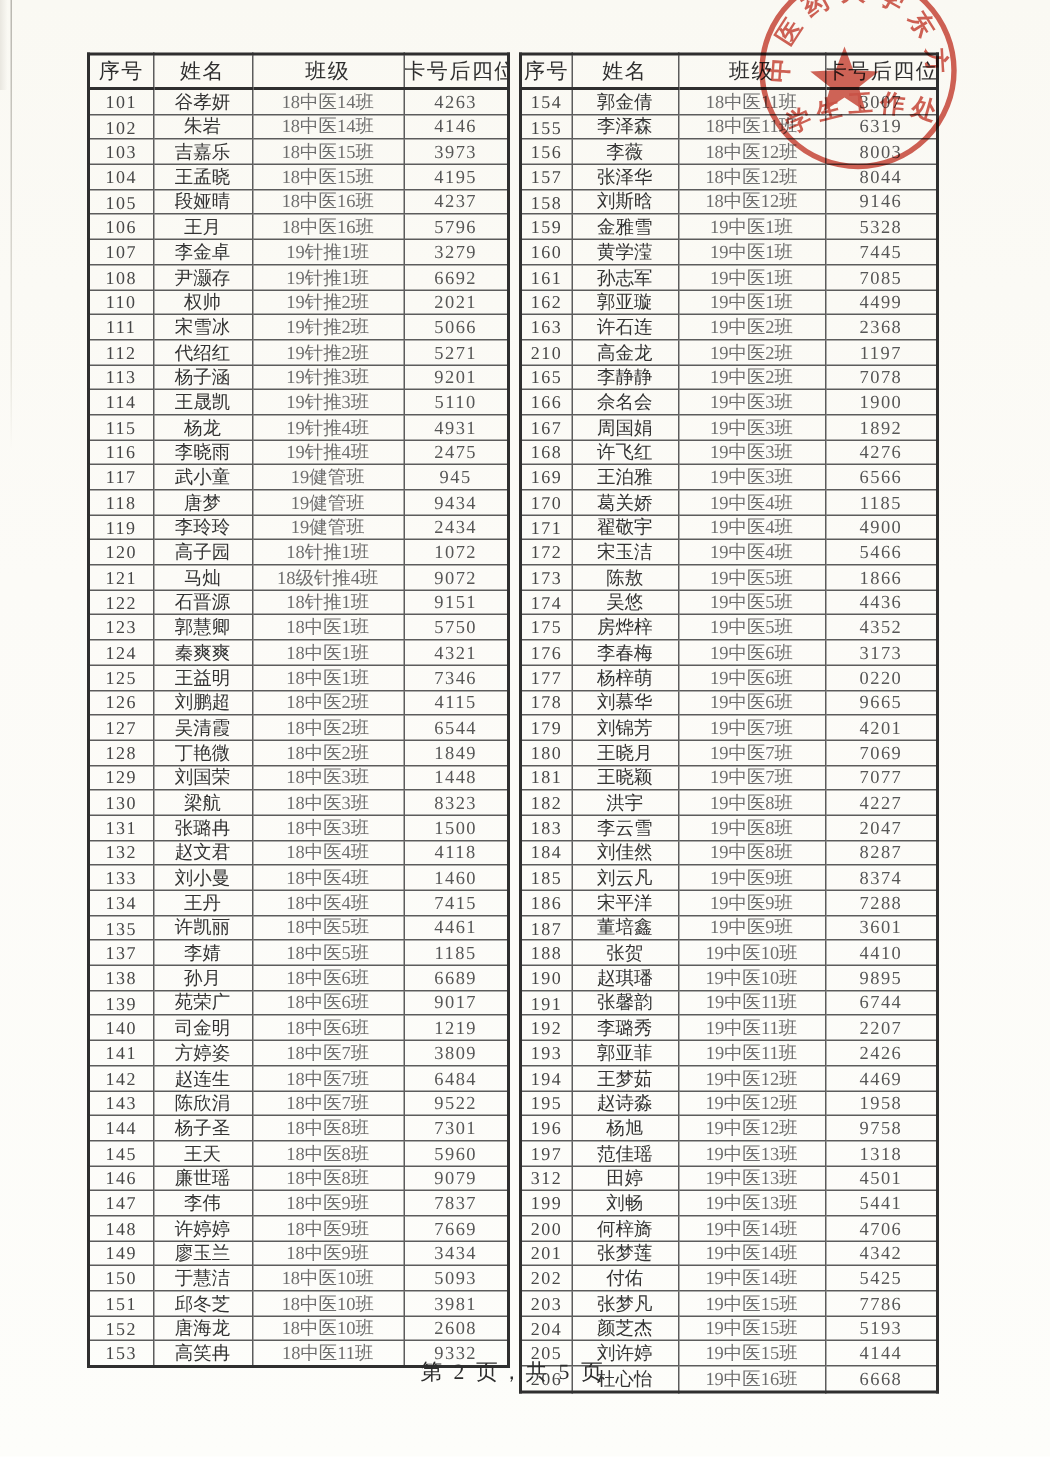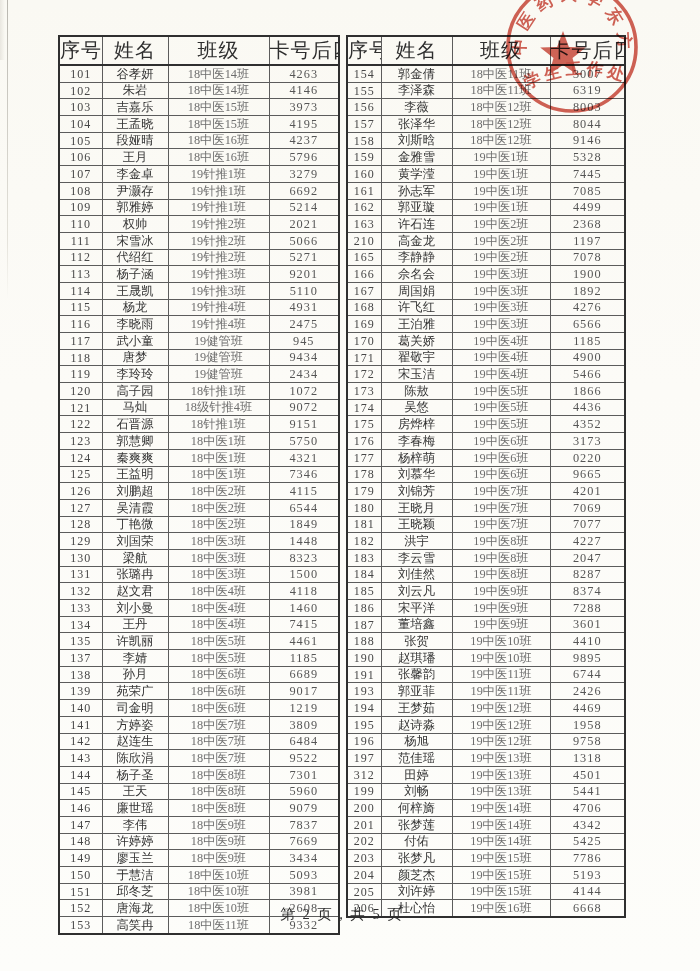--- a/index.html
+++ b/index.html
@@ -12,21 +12,21 @@
   .scan-edge{position:absolute;left:7px;top:0;width:1px;height:300px;background:linear-gradient(180deg,#b9b7b0,#e4e2da 80%,transparent);}
   .scan-corner{position:absolute;left:0;top:0;width:5px;height:60px;background:linear-gradient(90deg,#e9e7e0,transparent);}
 
   table.roster{position:absolute;top:35px;border-collapse:collapse;table-layout:fixed;background:transparent;}
   table.roster,table.roster th,table.roster td{border:1px solid #5c5c5c;}
   table.roster{border:2px solid #2f2f2f;}
   table.roster thead th{border-bottom:2px solid #2f2f2f;}
   #left-table{left:58px;width:280px;}
   #right-table{left:346px;width:278px;}
   th,td{padding:0;text-align:center;vertical-align:middle;overflow:hidden;white-space:nowrap;}
-  thead th{height:21px;font-weight:normal;font-size:20px;color:#2e2e2e;letter-spacing:1px;}
+  thead th{height:21px;font-weight:normal;font-size:14px;color:#2e2e2e;letter-spacing:1px;}
   tbody td{height:15.7px;font-size:12.3px;line-height:1;}
   td.c0{color:#474747;font-size:12px;letter-spacing:1px;}
   td.c1{color:#333333;}
   td.c2{color:#6e6e6e;}
   td.c3{color:#565656;letter-spacing:1px;}
   #left-table col.w0{width:43px;} #left-table col.w1{width:66px;} #left-table col.w2{width:101px;} #left-table col.w3{width:70px;}
   #right-table col.w0{width:34px;} #right-table col.w1{width:71px;} #right-table col.w2{width:98px;} #right-table col.w3{width:75px;}
 
   .footer{position:absolute;left:0;top:905px;width:684px;text-align:center;font-size:14.5px;color:#2c2c2c;letter-spacing:2px;}
 
@@ -97,26 +97,20 @@
         <td class="c2">19针推1班</td>
         <td class="c3">3279</td>
       </tr>
       <tr>
         <td class="c0">108</td>
         <td class="c1">尹灏存</td>
         <td class="c2">19针推1班</td>
         <td class="c3">6692</td>
       </tr>
       <tr>
-        <td class="c0">109</td>
-        <td class="c1">郭雅婷</td>
-        <td class="c2">19针推1班</td>
-        <td class="c3">5214</td>
-      </tr>
-      <tr>
         <td class="c0">110</td>
         <td class="c1">权帅</td>
         <td class="c2">19针推2班</td>
         <td class="c3">2021</td>
       </tr>
       <tr>
         <td class="c0">111</td>
         <td class="c1">宋雪冰</td>
         <td class="c2">19针推2班</td>
         <td class="c3">5066</td>
@@ -602,20 +596,26 @@
         <td class="c2">19中医10班</td>
         <td class="c3">9895</td>
       </tr>
       <tr>
         <td class="c0">191</td>
         <td class="c1">张馨韵</td>
         <td class="c2">19中医11班</td>
         <td class="c3">6744</td>
       </tr>
       <tr>
+        <td class="c0">192</td>
+        <td class="c1">李璐秀</td>
+        <td class="c2">19中医11班</td>
+        <td class="c3">2207</td>
+      </tr>
+      <tr>
         <td class="c0">193</td>
         <td class="c1">郭亚菲</td>
         <td class="c2">19中医11班</td>
         <td class="c3">2426</td>
       </tr>
       <tr>
         <td class="c0">194</td>
         <td class="c1">王梦茹</td>
         <td class="c2">19中医12班</td>
         <td class="c3">4469</td>

